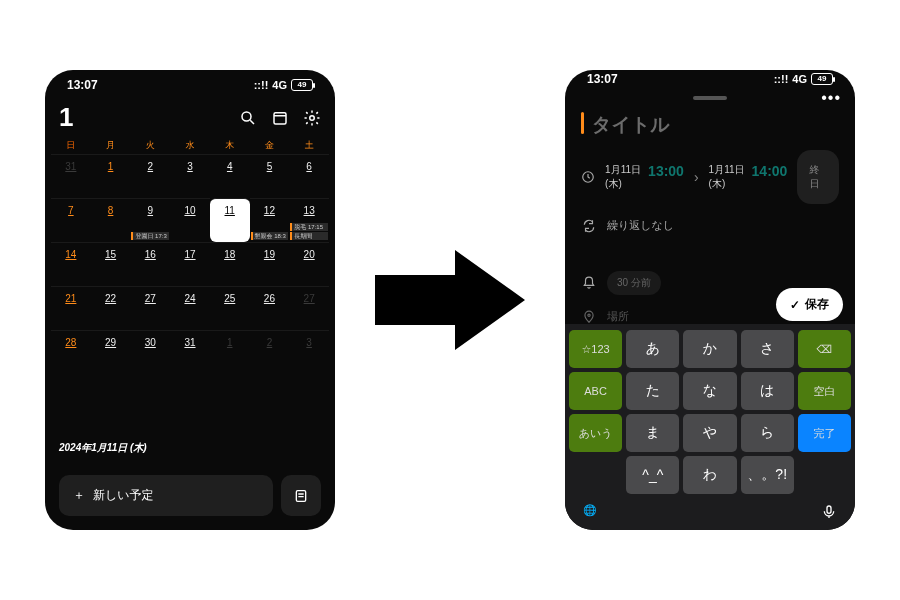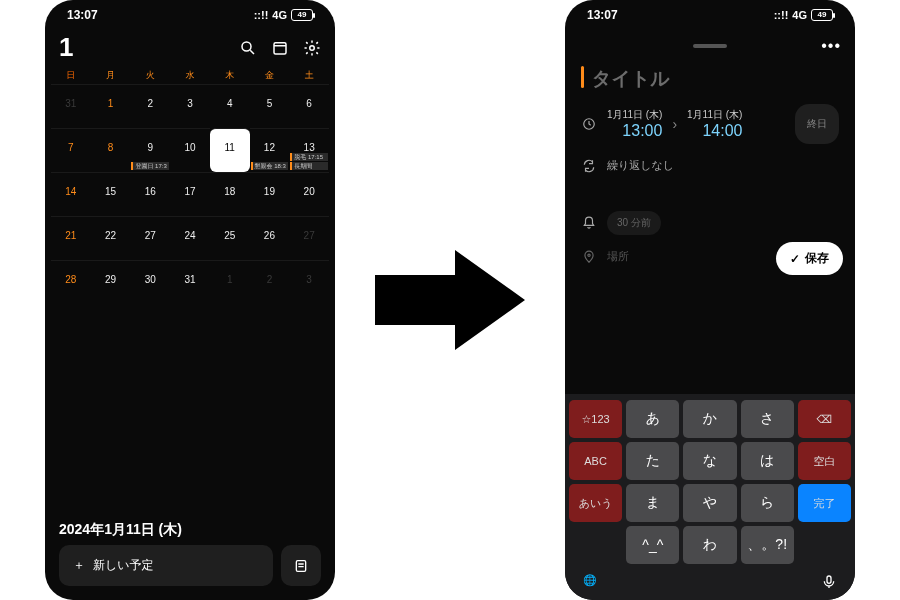--- a/index.html
+++ b/index.html
@@ -5,21 +5,21 @@
   * { box-sizing: border-box; margin: 0; padding: 0; }
   body {
     width: 900px; height: 600px;
     background: #fff;
     font-family: -apple-system, "Hiragino Sans", sans-serif;
     display: flex; align-items: center; justify-content: center;
     gap: 40px;
     position: relative;
   }
   .phone {
-    width: 290px; height: 600px;
+    width: 290px; height: 460px;
     background: #0a0a0a;
     border-radius: 28px;
     overflow: hidden;
     color: #fff;
     display: flex; flex-direction: column;
     font-size: 11px;
   }
   .statusbar {
     height: 30px;
     display: flex; justify-content: space-between; align-items: center;
@@ -32,63 +32,63 @@
 
   
   .cal-header{ display:flex; align-items:center; justify-content:space-between; padding:2px 14px 6px;}
   .cal-month{ font-size:26px; font-weight:700;}
   .cal-actions{ display:flex; gap:14px; align-items:center;}
   .iconbtn{ width:18px; height:18px; display:inline-flex; align-items:center; justify-content:center;}
   .dow{ display:grid; grid-template-columns:repeat(7,1fr); text-align:center; font-size:9px; color:#ff8c1a; padding:0 6px;}
   .dow span:first-child{color:#ff6a00;}
   .dow span:nth-child(2),.dow span:nth-child(3),.dow span:nth-child(4),.dow span:nth-child(5),.dow span:nth-child(6){color:#ff8c1a;}
   .grid{ display:grid; grid-template-columns:repeat(7,1fr); padding:2px 6px; row-gap:0;}
-  .cell{ height:44px; border-top:0.5px solid #1a1a1a; position:relative; font-size:10px; text-align:center; padding-top:13px; color:#eee;}
+  .cell{ height:44px; border-top:0.5px solid #1a1a1a; position:relative; font-size:10px; text-align:center; padding-top:6px; color:#eee;text-decoration:underline;}
   .cell.dim{ color:#3a3a3a;}
   .cell.sun{ color:#ff8c1a;}
   .cell.hol{ color:#ff8c1a;}
   .cell.sel{ background:#fff; color:#000; border-radius:6px;}
   .ev{ position:absolute; bottom:2px; left:1px; right:1px; height:8px; background:#2a2a2a; border-left:2px solid #ff8c1a; font-size:6px; color:#ccc; text-align:left; padding-left:2px; overflow:hidden;}
   .ev2{ bottom:11px;}
   .cal-footer{ margin-top:auto; padding:14px;}
-  .date-label{ font-size:14px; font-weight:700; margin-bottom:6px;}
+  .date-label{ font-size:10px; font-weight:700; margin-bottom:20px;font-style:italic;}
   .newbar{ display:flex; gap:8px;}
   .newevent{ flex:1; background:#1f1f1f; border-radius:10px; padding:12px 14px; display:flex; align-items:center; gap:8px; font-size:12px;}
   .sqbtn{ width:40px; background:#1f1f1f; border-radius:10px; display:flex; align-items:center; justify-content:center;}
 
   
   .arrow{ width:150px; height:110px; position:relative;}
   .arrow svg{ width:100%; height:100%;}
 
   
   .sheet-top{ height:32px; display:flex; align-items:center; justify-content:center; position:relative;}
   .grab{ width:34px; height:4px; background:#555; border-radius:3px;}
   .dots{ position:absolute; right:14px; color:#fff; font-size:16px; letter-spacing:1px;}
   .title-row{ display:flex; align-items:flex-start; padding:4px 16px 12px; gap:8px;}
   .title-bar{ width:3px; height:22px; background:#ff8c1a; border-radius:2px;}
   .title-text{ font-size:19px; font-weight:700; color:#6c6c6c;}
   .form{ padding:0 16px; display:flex; flex-direction:column; gap:14px; font-size:11px; color:#aaa;}
   .row{ display:flex; align-items:center; gap:10px;}
   .row .ico{ width:16px; display:flex; justify-content:center; color:#888;}
   .dt-block{ display:flex; align-items:center; gap:10px;}
-  .dt{ display:flex; flex-direction:column;text-align:right;}
+  .dt{ display:flex; flex-direction:row;}
   .dt .d1{ font-size:10px; color:#ccc;}
-  .dt .d2{ font-size:16px; font-weight:400; color:#7dd3fc;}
+  .dt .d2{ font-size:14px; font-weight:700; color:#0f766e;}
   .chev{ color:#888; font-size:14px;}
   .allday{ margin-left:auto; background:#1f1f1f; padding:13px 12px; border-radius:14px; font-size:10px; color:#888;}
   .chip{ background:#262626; padding:5px 10px; border-radius:12px; color:#fff; font-size:10px; display:inline-flex; align-items:center; gap:5px;}
   .chip-dim{ background:#1a1a1a; color:#666;}
   .odot{ width:6px;height:6px;background:#ff8c1a;border-radius:50%;}
   .savebtn{ position:absolute; right:12px; background:#fff; color:#000; border-radius:18px; padding:8px 14px; font-weight:700; font-size:12px; display:flex; align-items:center; gap:5px;}
   .form-wrap{ position:relative; flex:1;}
 
   .keyboard{ background:#1c1c1e; padding:6px 4px 8px; margin-top:auto;}
   .krow{ display:grid; grid-template-columns:repeat(5,1fr); gap:4px; margin-bottom:4px;}
   .key{ background:#4a4a4c; border-radius:5px; height:38px; display:flex; align-items:center; justify-content:center; font-size:14px; color:#fff;}
-  .key.dark{ background:#7f1d1d; color:#ddd; font-size:11px;}
+  .key.dark{ background:#4d7c0f; color:#ddd; font-size:11px;}
   .key.blue{ background:#0a84ff;}
   .kbot{ display:flex; justify-content:space-between; padding:6px 14px 0; color:#fff;}
 </style>
 </head>
 <body>
 
 <div class="phone">
   <div class="statusbar">
     <span>13:07</span>
     <span class="right">

